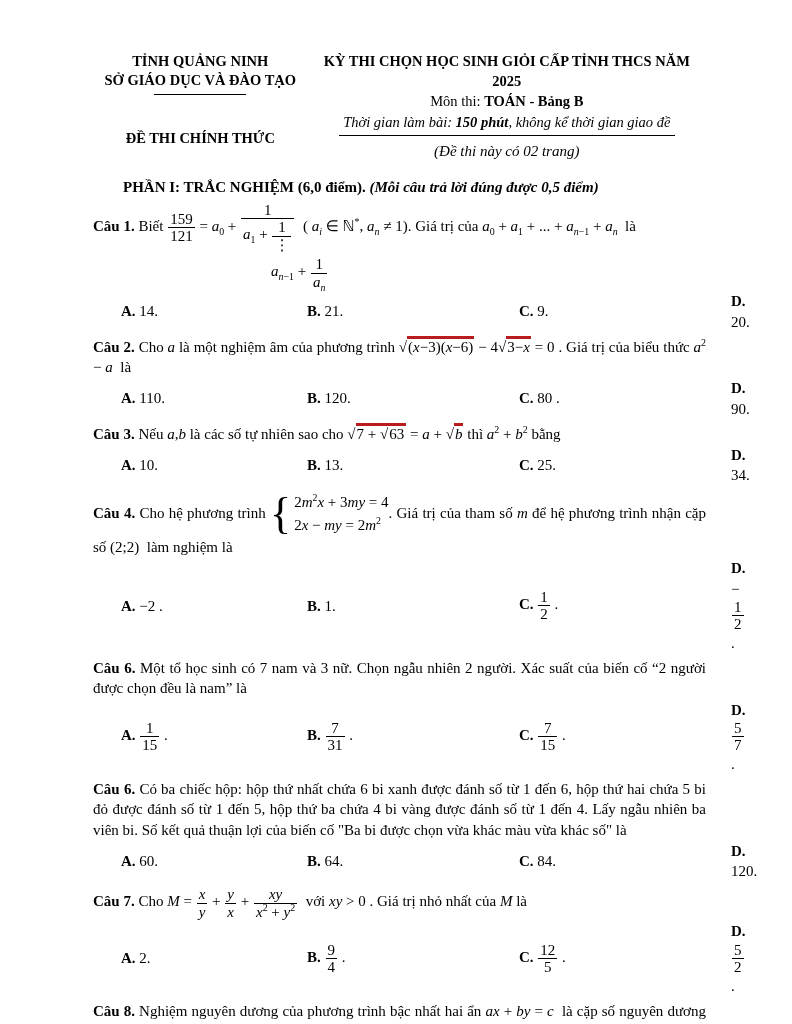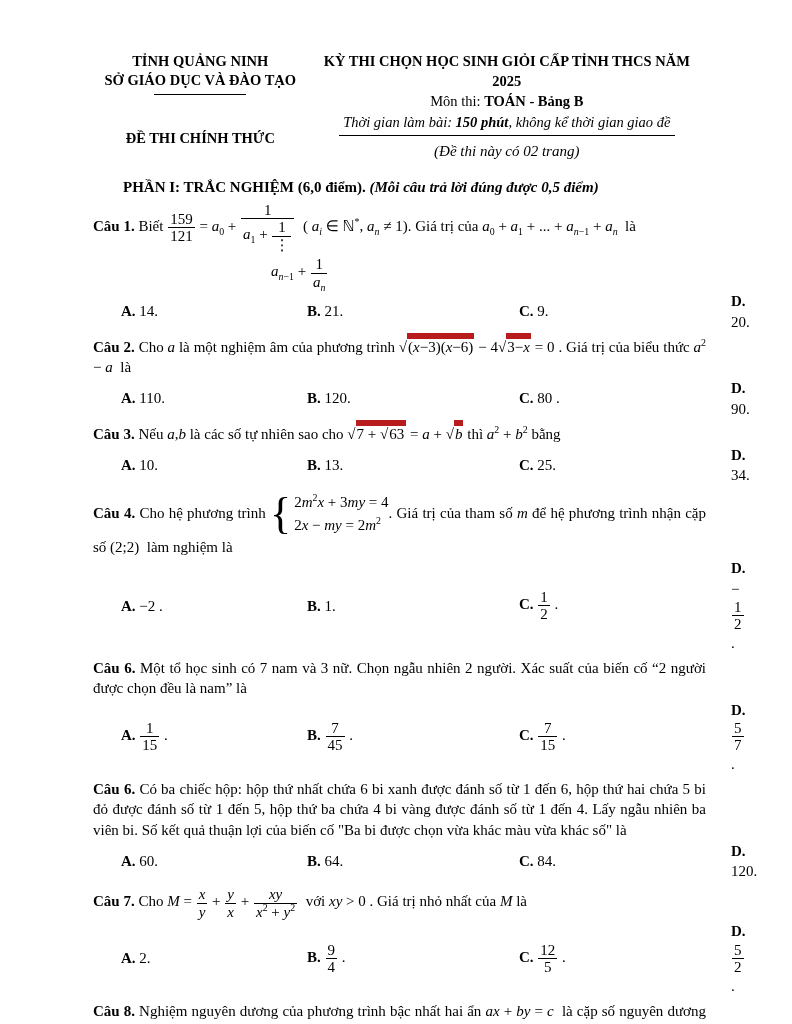--- a/index.html
+++ b/index.html
@@ -42,21 +42,21 @@
     align-items:center;
     gap:36px;
   }
   .opt-key { font-weight:bold; }
 
   
   .frac { display:inline-block; vertical-align:middle; text-align:center; line-height:1.1; padding:0 1px; }
   .frac .num { display:block; padding:0 2px; }
   .frac .den { display:block; border-top:1px solid #000; padding:0 2px; }
   .sqrt { white-space:nowrap; }
-  .sqrt .bar { border-top:6px solid #b91c1c; padding:0 1px;margin-top:28px; }
+  .sqrt .bar { border-top:3px solid #b91c1c; padding:0 1px;margin-top:28px; }
   .system { display:inline-flex; align-items:center; vertical-align:middle; }
   .system .brace { font-size:44px; font-weight:400; line-height:0.9; margin-right:3px; }
   .system .eqs { display:inline-flex; flex-direction:column; text-align:left; line-height:1.55; }
   sup, sub { font-size:0.66em; line-height:0; }
 </style>
 </head>
 <body>
 
 <div class="page">
 
@@ -121,21 +121,21 @@
           <div class="option"><span class="opt-key">A.</span> −2 .</div>
           <div class="option"><span class="opt-key">B.</span> 1.</div>
           <div class="option"><span class="opt-key">C.</span> <span class="frac"><span class="num">1</span><span class="den">2</span></span> .</div>
           <div class="option"><span class="opt-key">D.</span> − <span class="frac"><span class="num">1</span><span class="den">2</span></span> .</div>
         </div>
       </div>
       <div class="question">
         <div class="q-body"><span class="q-label">Câu 6.</span> Một tổ học sinh có 7 nam và 3 nữ. Chọn ngẫu nhiên 2 người. Xác suất của biến cố “2 người được chọn đều là nam” là</div>
         <div class="options">
           <div class="option"><span class="opt-key">A.</span> <span class="frac"><span class="num">1</span><span class="den">15</span></span> .</div>
-          <div class="option"><span class="opt-key">B.</span> <span class="frac"><span class="num">7</span><span class="den">45</span></span> .</div>
+          <div class="option"><span class="opt-key">B.</span> <span class="frac"><span class="num">7</span><span class="den">31</span></span> .</div>
           <div class="option"><span class="opt-key">C.</span> <span class="frac"><span class="num">7</span><span class="den">15</span></span> .</div>
           <div class="option"><span class="opt-key">D.</span> <span class="frac"><span class="num">5</span><span class="den">7</span></span> .</div>
         </div>
       </div>
       <div class="question">
         <div class="q-body"><span class="q-label">Câu 6.</span> Có ba chiếc hộp: hộp thứ nhất chứa 6 bi xanh được đánh số từ 1 đến 6, hộp thứ hai chứa 5 bi đỏ được đánh số từ 1 đến 5, hộp thứ ba chứa 4 bi vàng được đánh số từ 1 đến 4. Lấy ngẫu nhiên ba viên bi. Số kết quả thuận lợi của biến cố "Ba bi được chọn vừa khác màu vừa khác số" là</div>
         <div class="options">
           <div class="option"><span class="opt-key">A.</span> 60.</div>
           <div class="option"><span class="opt-key">B.</span> 64.</div>
           <div class="option"><span class="opt-key">C.</span> 84.</div>

